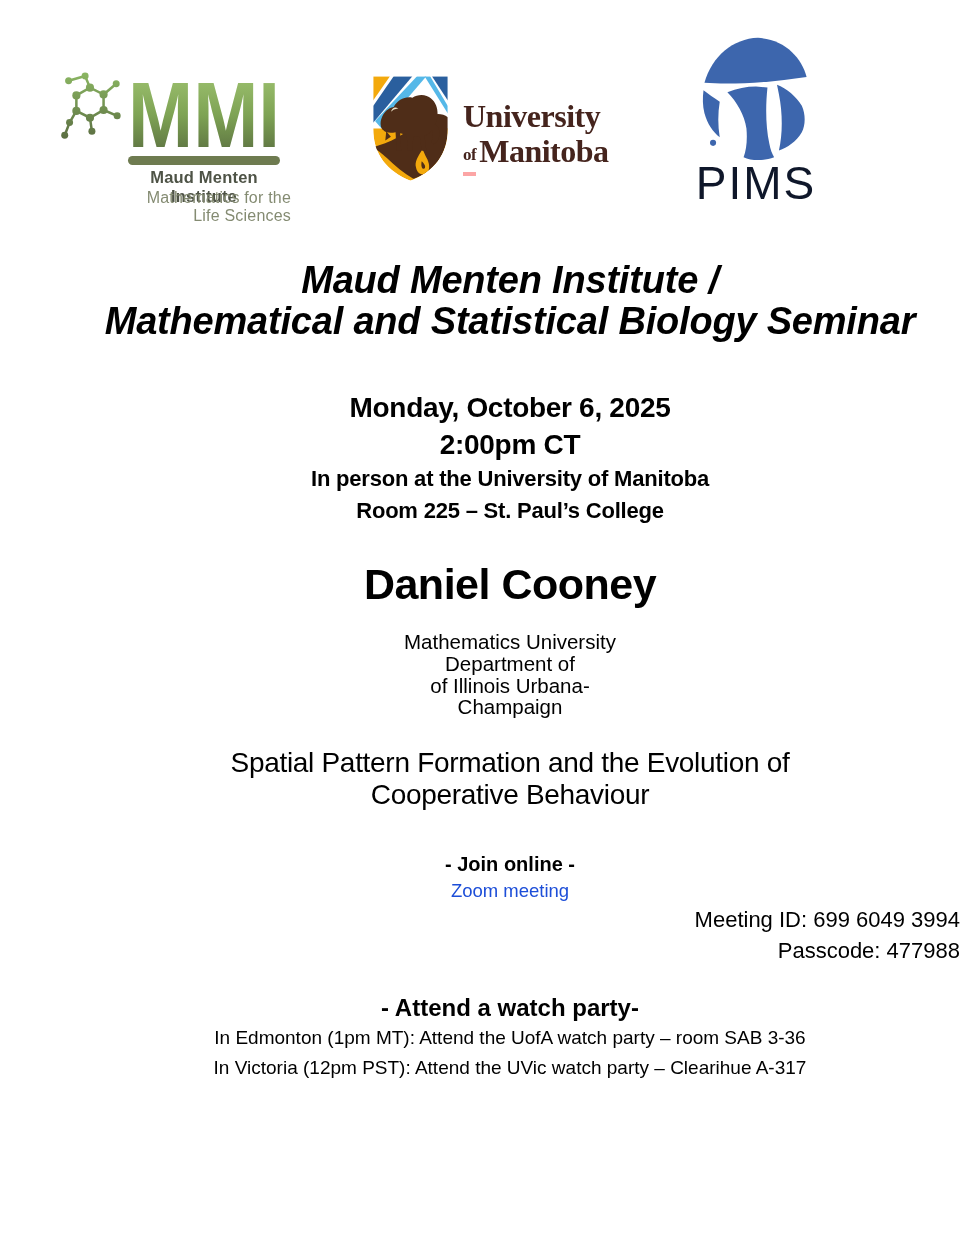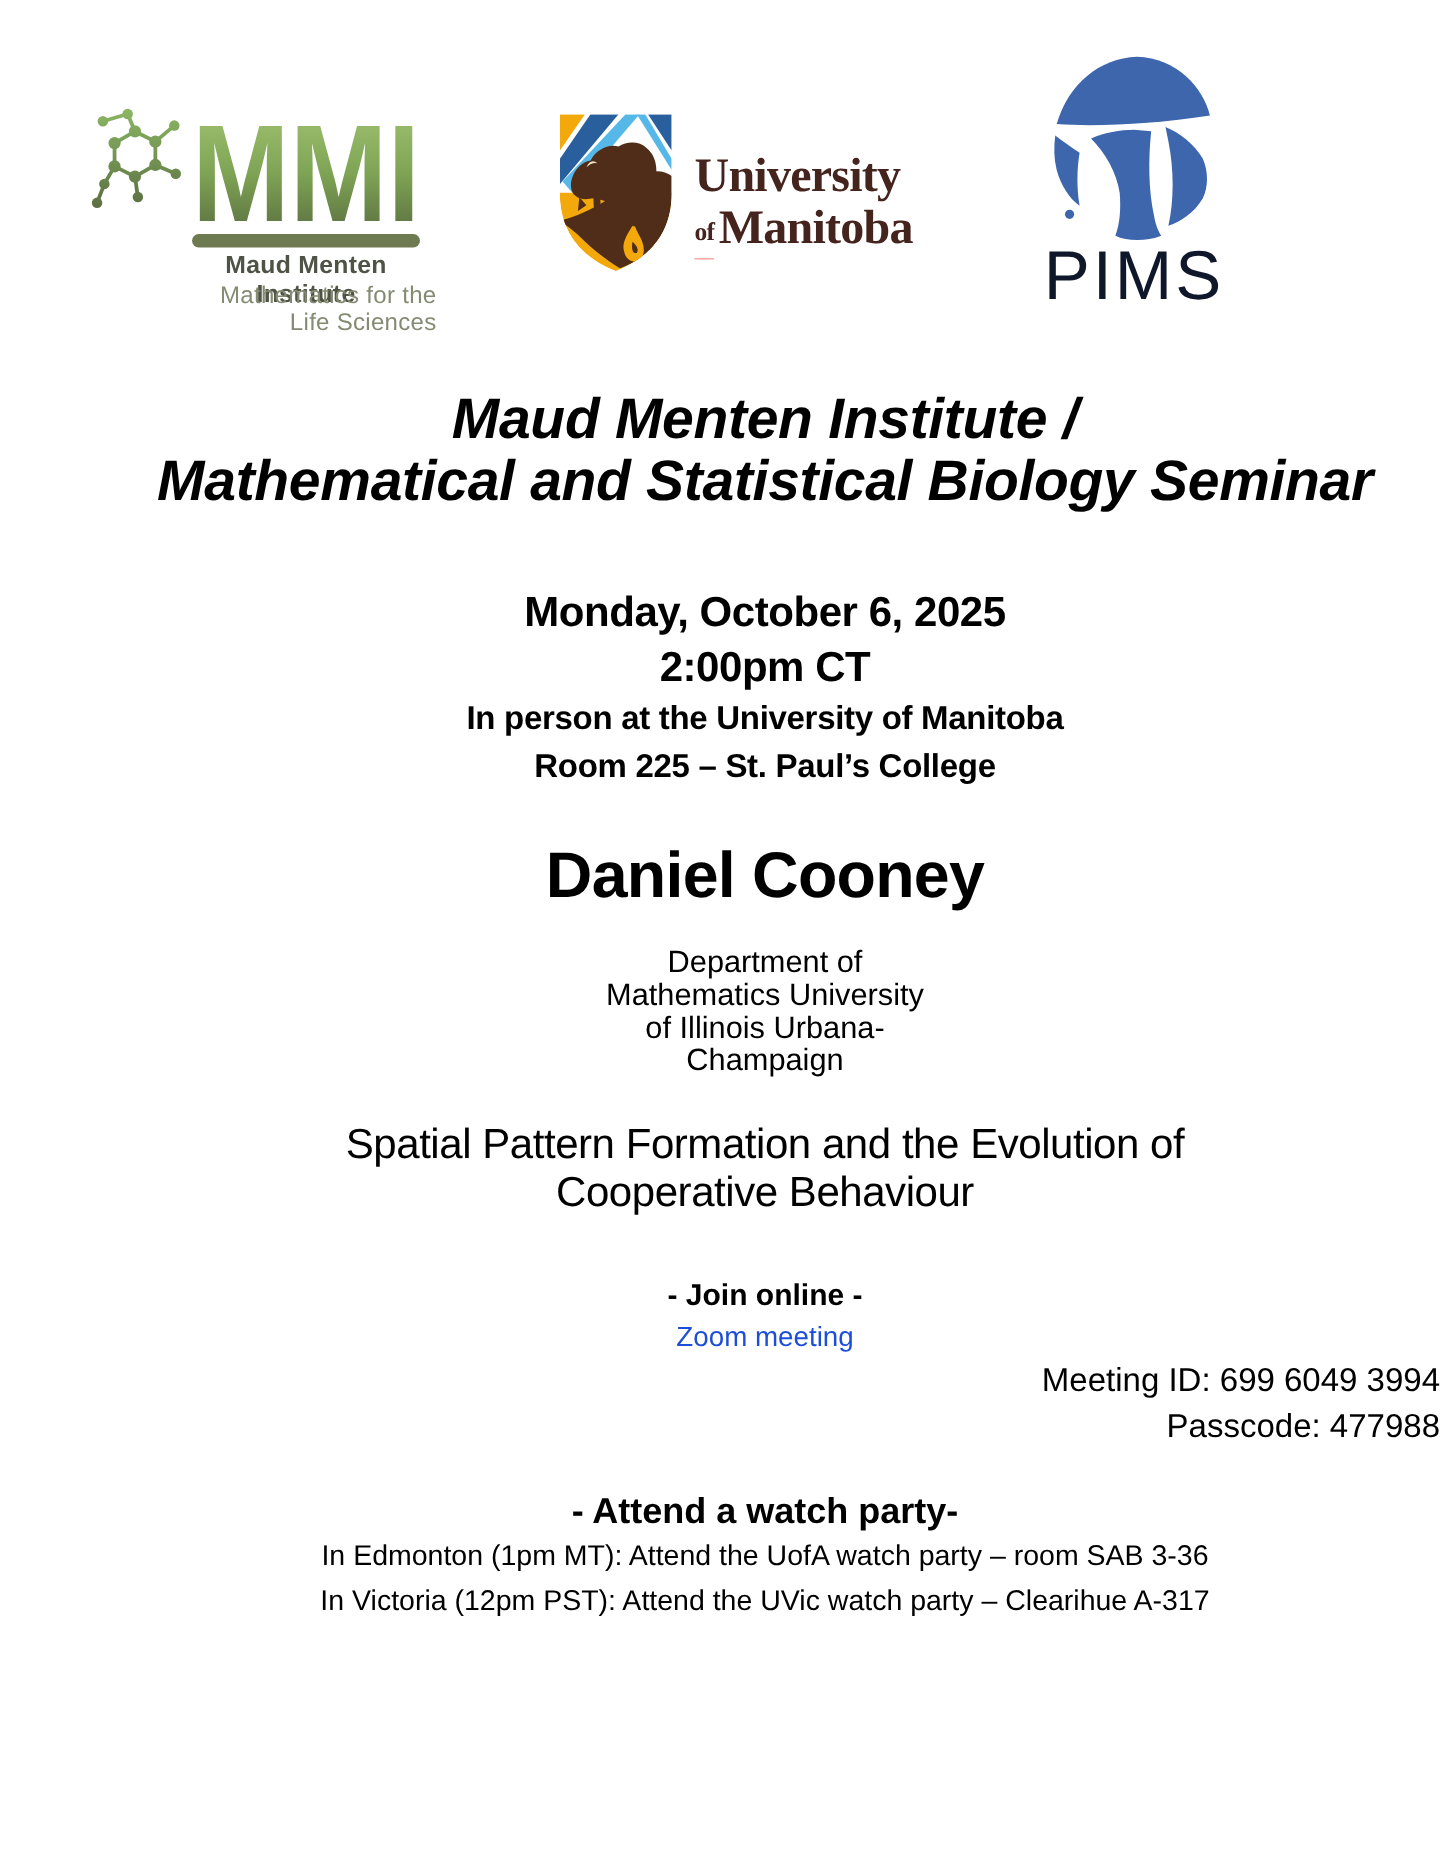--- a/index.html
+++ b/index.html
@@ -19,21 +19,21 @@
               font-size:16.5px; font-weight:700; color:#4e5346; letter-spacing:.2px; }
   .mmi-tagline { position:absolute; left:62px; top:127px; width:174px; text-align:right;
                  font-size:16px; font-weight:500; color:#848b72; letter-spacing:.2px; }
 
   .uofm-logo { left:357px; top:62px; width:275px; height:140px; }
   .uofm-shield { position:absolute; left:2px; top:3px; }
   .uofm-text { position:absolute; left:106px; top:36px; white-space:nowrap;
                font-family:"Liberation Serif", serif; color:#45241d; font-weight:700; }
   .uofm-line1 { font-size:32px; line-height:36px; letter-spacing:-.5px; }
   .uofm-line2 { font-size:32px; line-height:34px; letter-spacing:-.5px; }
-  .uofm-of { display:inline-block; font-size:17px; border-bottom:1px solid #fca5a5;
+  .uofm-of { display:inline-block; font-size:17px; border-bottom:4px solid #fca5a5;
              margin-right:3px; transform:translateY(-2px); }
 
   .pims-logo { left:688px; top:32px; width:136px; }
   .pims-pi { display:block; margin:0 auto; }
   .pims-text { text-align:center; font-family:Liberation Sans, sans-serif; margin-top:-3px;
                font-size:46px; line-height:44px; color:#0f172a; letter-spacing:2px; }
 
   
   .block { position:absolute; left:60px; width:900px; text-align:center; }
   .seminar-title { top:260px; font-size:38px; font-weight:700; font-style:italic;
@@ -165,22 +165,22 @@
   <div class="block datetime">
     <div class="dt-line">Monday, October 6, 2025</div>
     <div class="dt-line">2:00pm CT</div>
     <div class="loc-line">In person at the University of Manitoba</div>
     <div class="loc-line">Room 225 – St. Paul’s College</div>
   </div>
 
   <div class="block speaker-name">Daniel Cooney</div>
 
   <div class="block affiliation">
+    <div>Mathematics University</div>
     <div>Department of</div>
-    <div>Mathematics University</div>
     <div>of Illinois Urbana-</div>
     <div>Champaign</div>
   </div>
 
   <div class="block talk-title">
     <div>Spatial Pattern Formation and the Evolution of</div>
     <div>Cooperative Behaviour</div>
   </div>
 
   <div class="block join">

